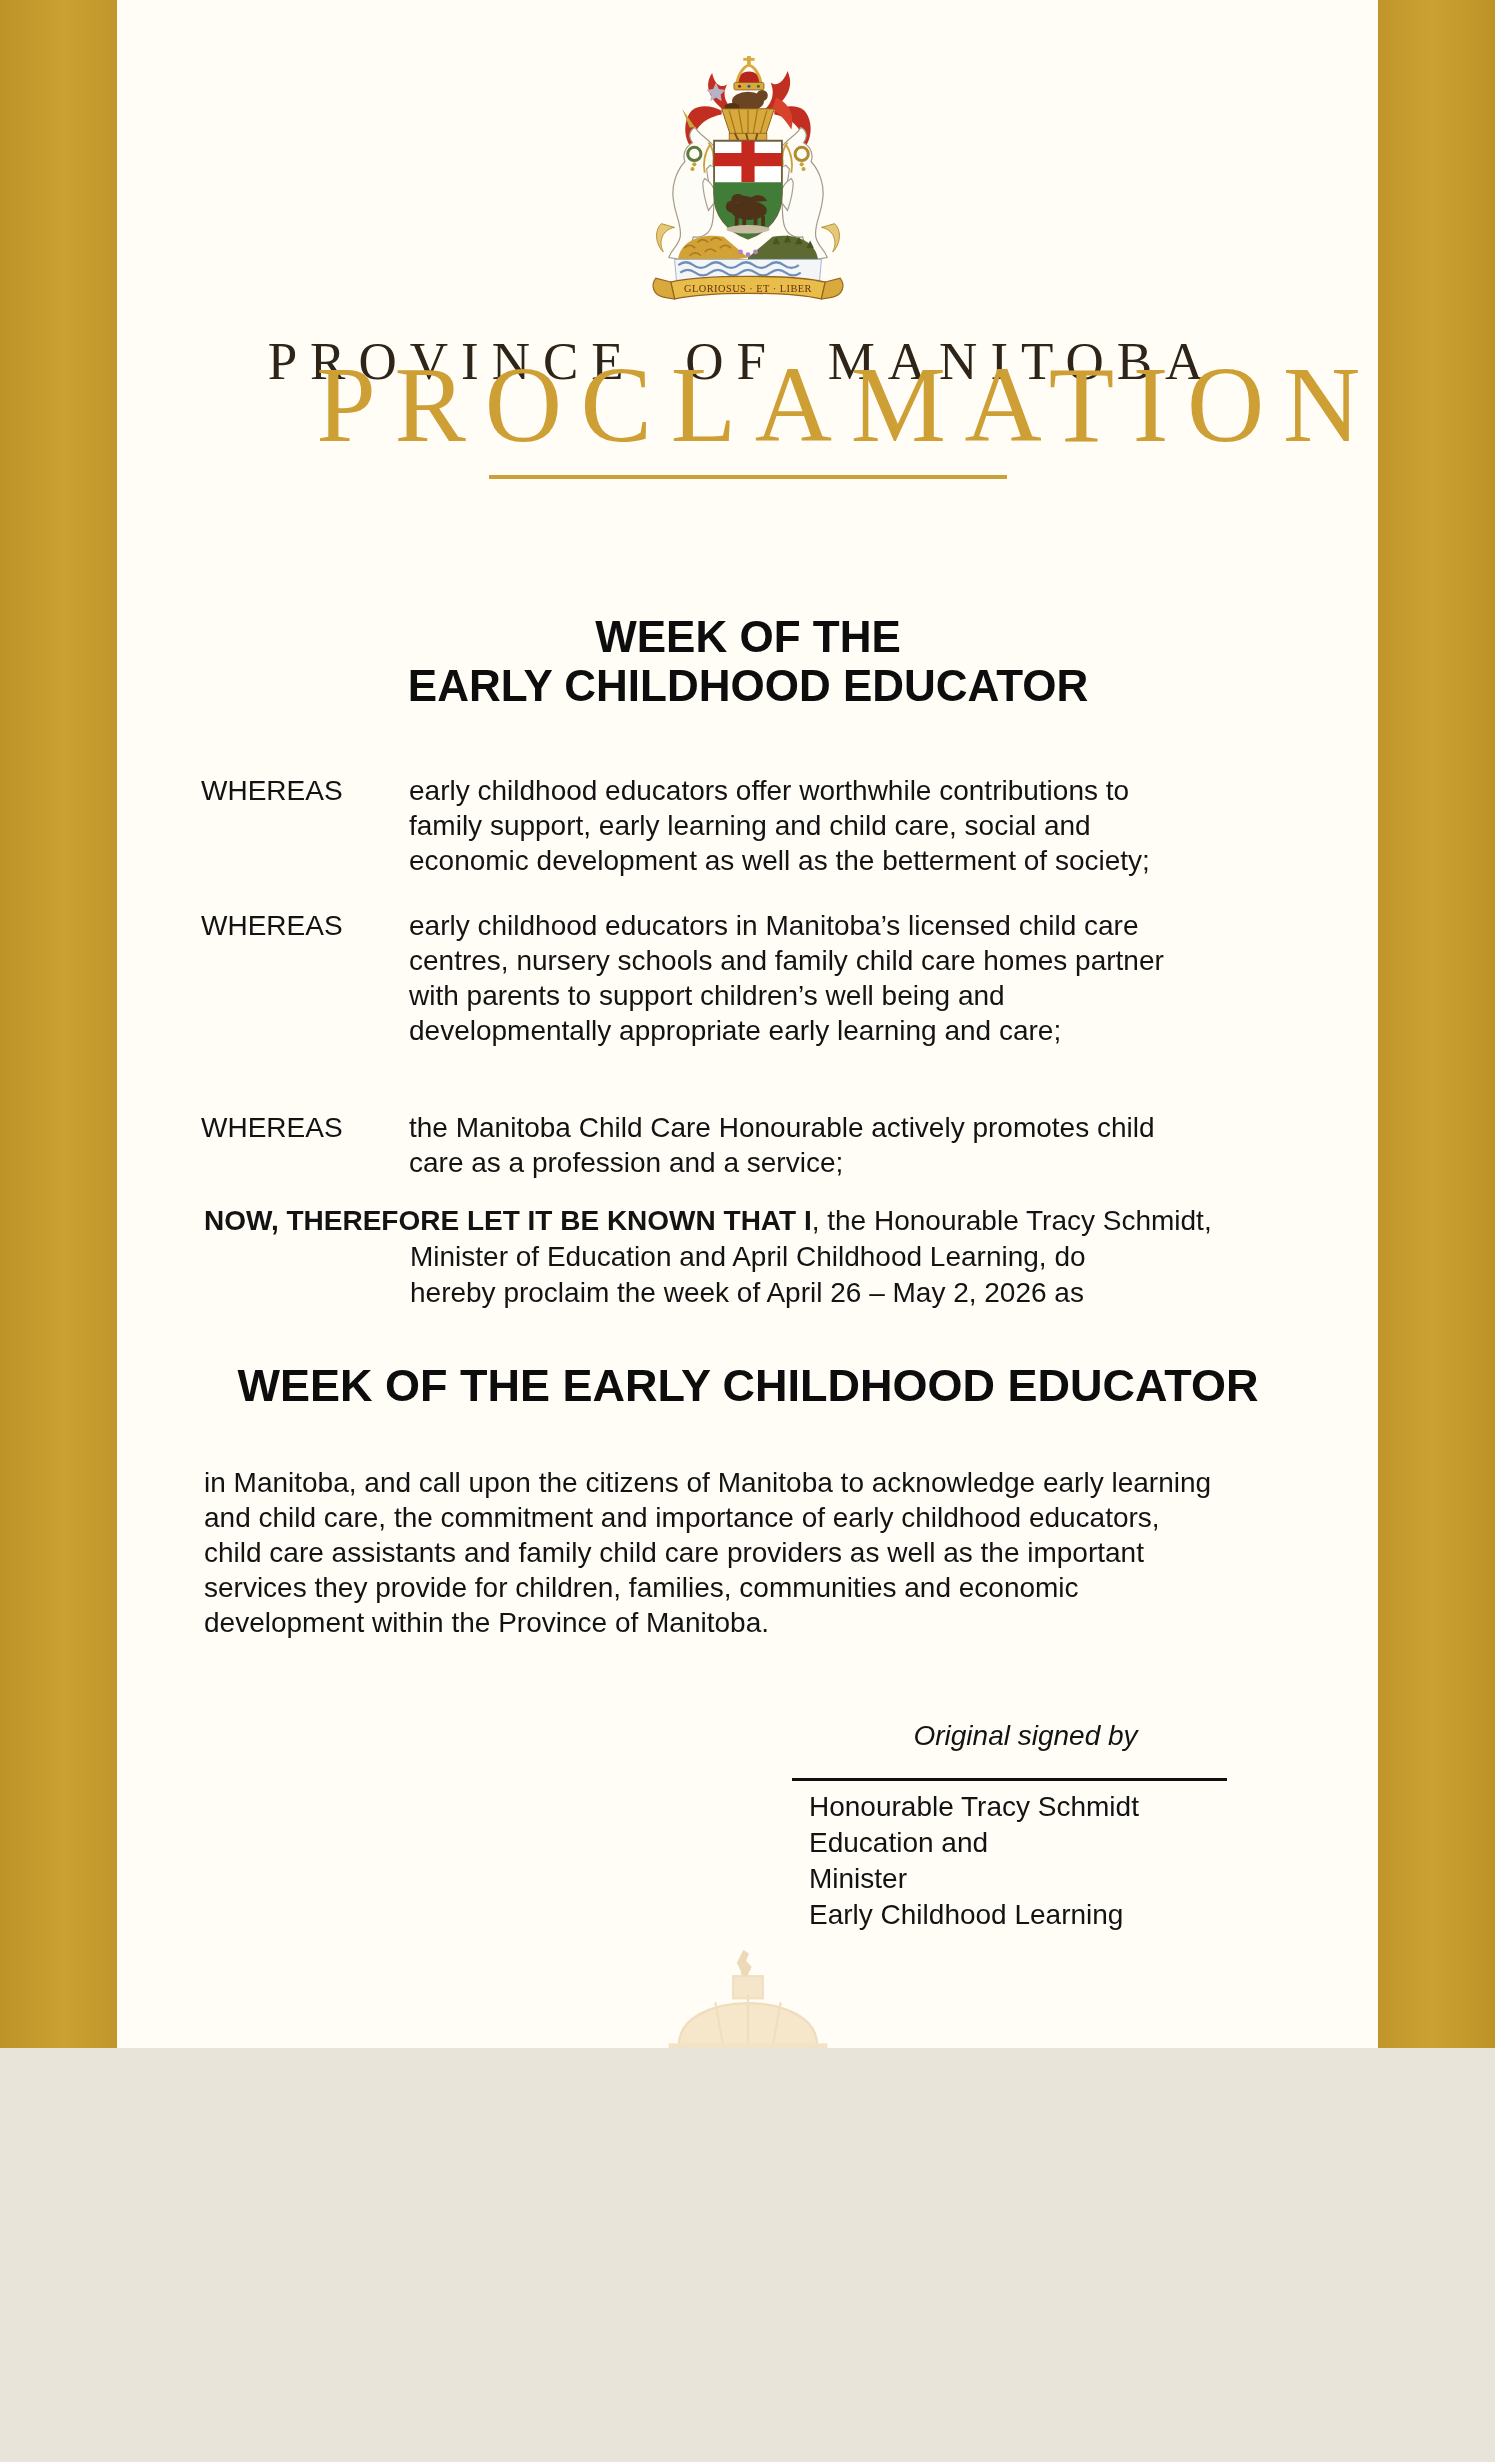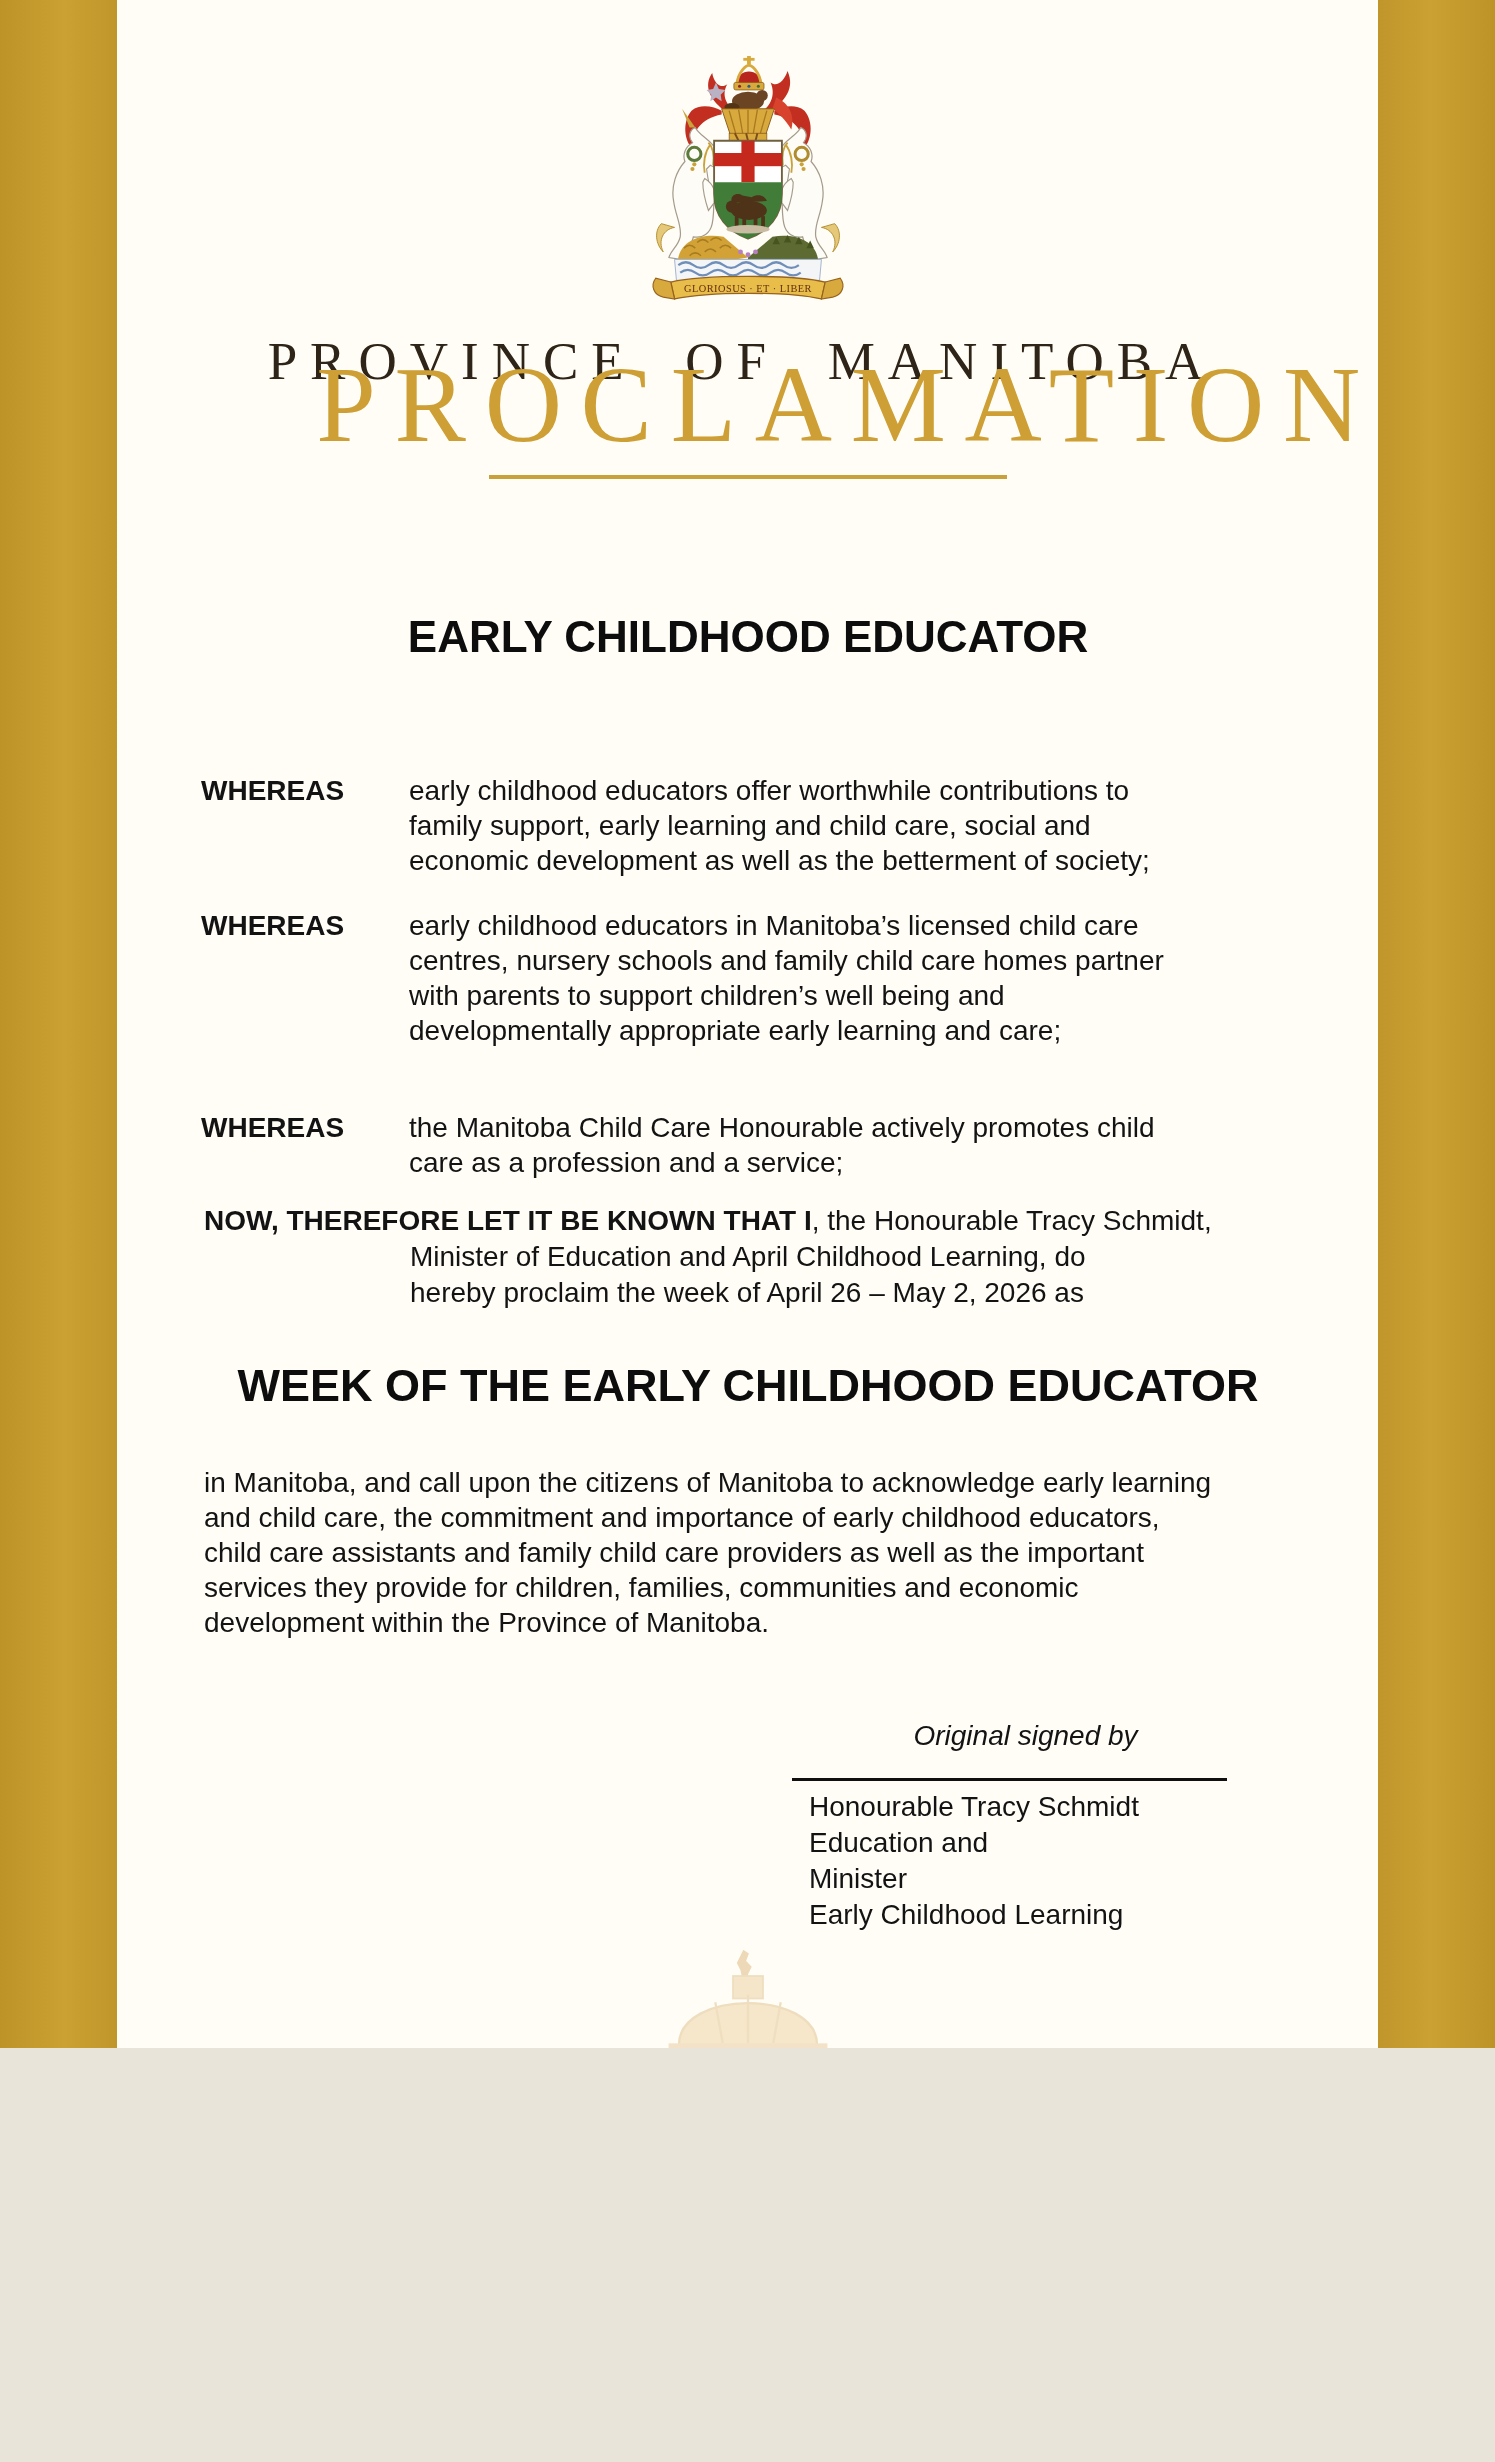--- a/index.html
+++ b/index.html
@@ -26,21 +26,21 @@
     letter-spacing:18.7px; padding-left:16px; color:#cd9f35; white-space:nowrap;
   }
   .gold-rule { position:absolute; top:475px; left:489px; width:518px; height:3.7px; background:#c8a13b; }
 
   .doc-title {
     position:absolute; top:612px; left:117px; width:1262px; text-align:center;
     font-weight:bold; font-size:44px; line-height:49px; color:#0d0d0d;
   }
 
   .whereas { position:absolute; left:201px; width:1103px; display:flex; font-size:28px; line-height:35px; }
-  .whereas .label { flex:0 0 208px; font-weight:bold; }
+  .whereas .label { flex:0 0 208px; font-weight:normal; }
   .whereas .text  { white-space:pre-line; }
   .w1 { top:773px; }  .w2 { top:908px; }  .w3 { top:1110px; }
 
   .now-block { position:absolute; left:204px; top:1203px; width:1131px; font-size:28px; line-height:36px; }
   .now-line1 { white-space:nowrap; }
   .now-line1 .bold { font-weight:bold; }
   .now-indent { padding-left:206px; }
 
   .heading2 {
     position:absolute; top:1360px; left:117px; width:1262px; text-align:center;
@@ -165,20 +165,21 @@
       <path d="M202,242 L218,238 C224,246 220,256 210,258 L198,260 Z" fill="#d8a93c" stroke="#96621f" stroke-width="1.2"></path>
       <text x="120" y="253" text-anchor="middle" font-family="Liberation Serif, DejaVu Serif, serif" font-size="11" fill="#63300f" letter-spacing="0.5">GLORIOSUS · ET · LIBER</text>
     </g>
   </svg>
 
   <div class="province">PROVINCE OF MANITOBA</div>
   <div class="proclamation">PROCLAMATION</div>
   <div class="gold-rule"></div>
 
   <div class="doc-title">
+    <div>WEEK OF THE</div>
     <div>EARLY CHILDHOOD EDUCATOR</div>
   </div>
 
   <div class="whereas w1">
     <div class="label">WHEREAS</div>
     <div class="text">early childhood educators offer worthwhile contributions to
 family support, early learning and child care, social and
 economic development as well as the betterment of society;</div>
   </div>
   <div class="whereas w2">

